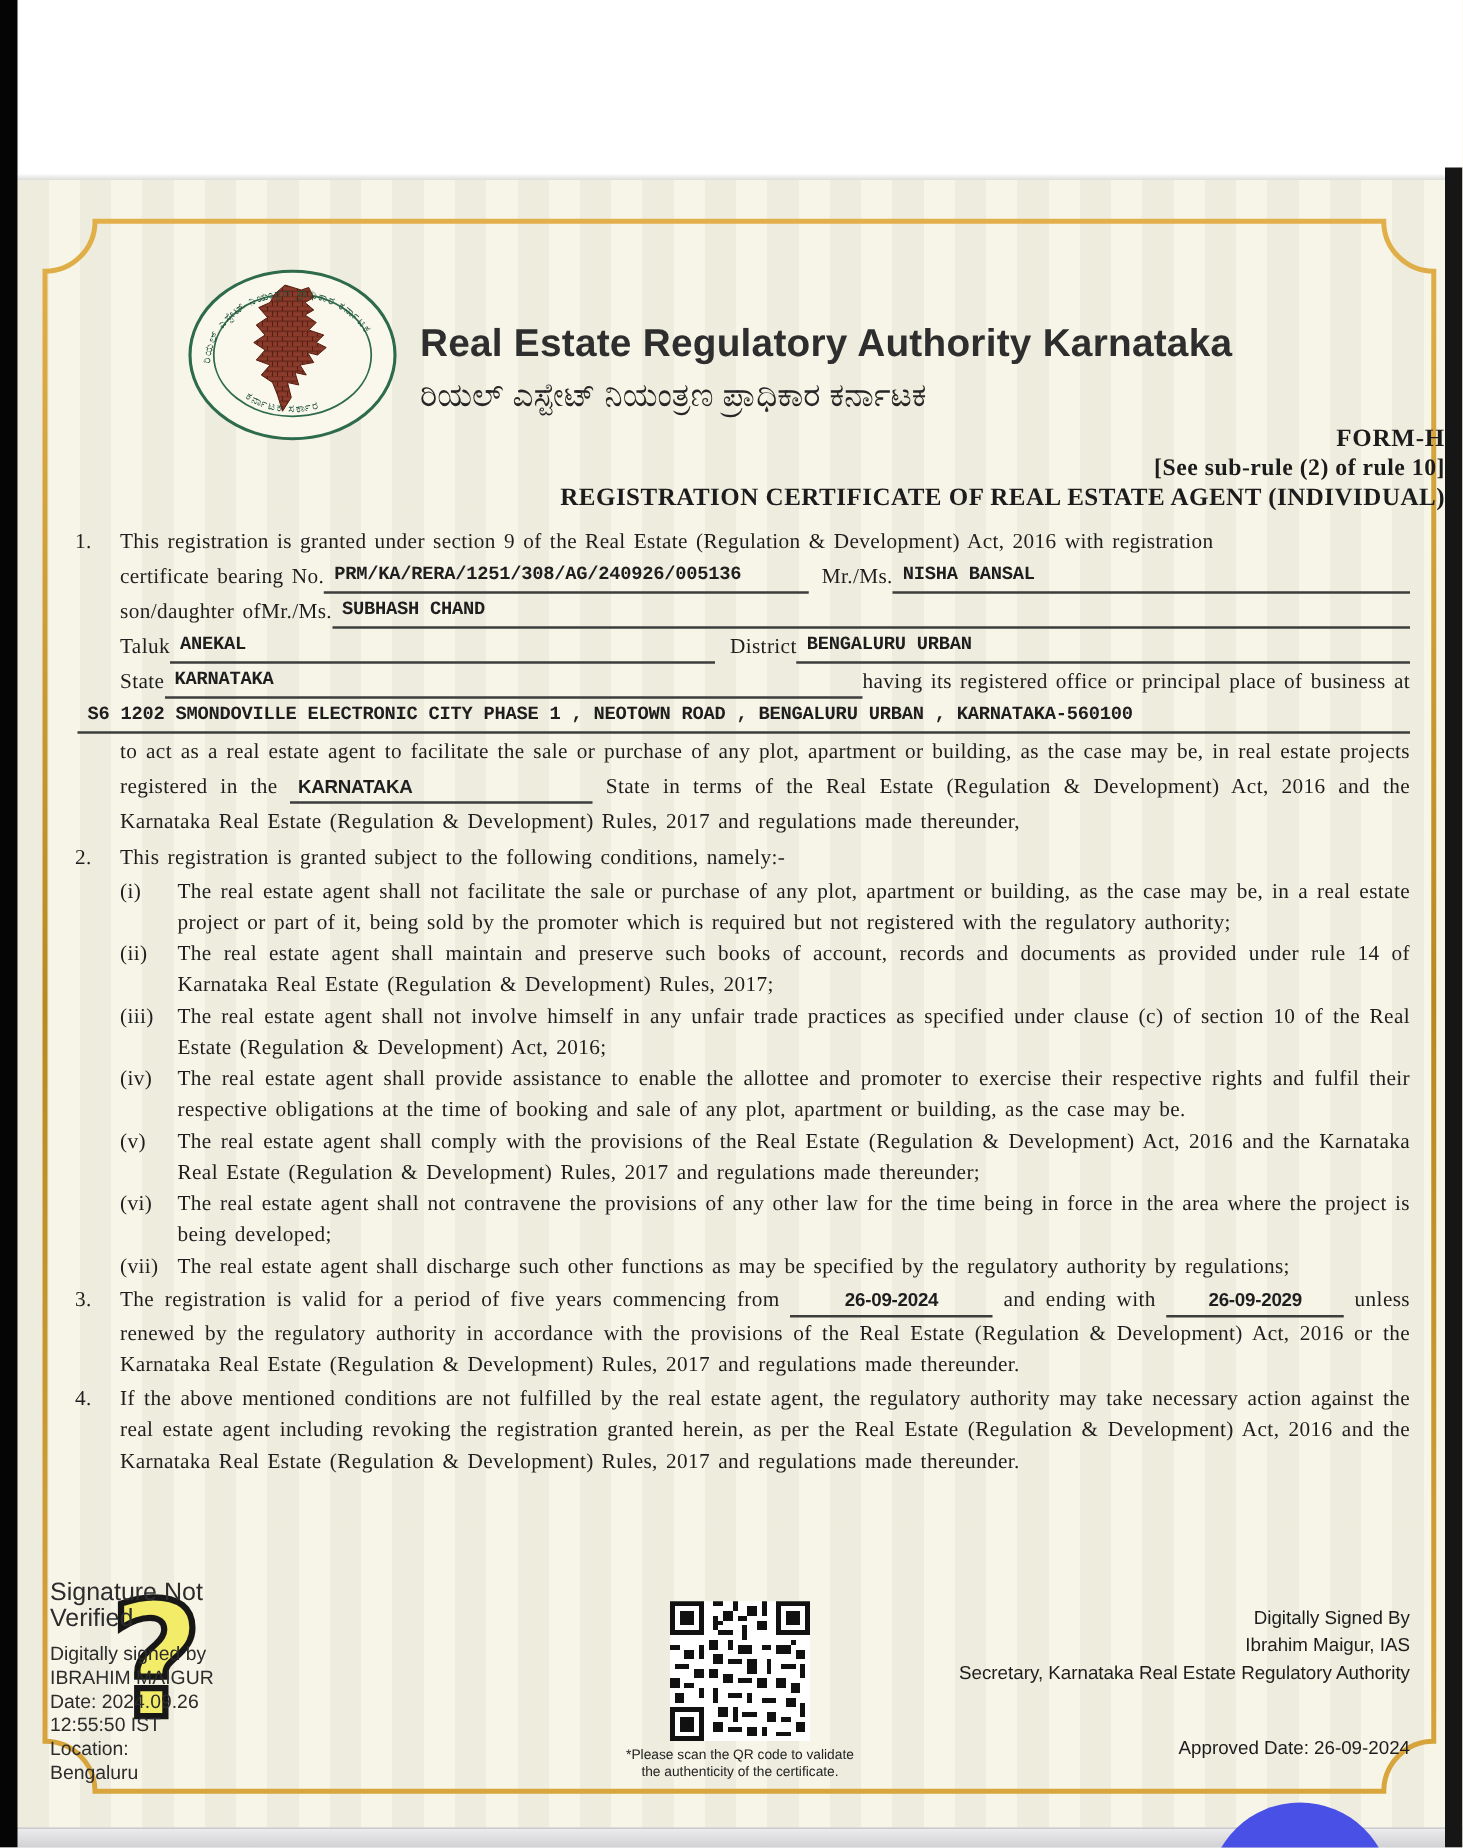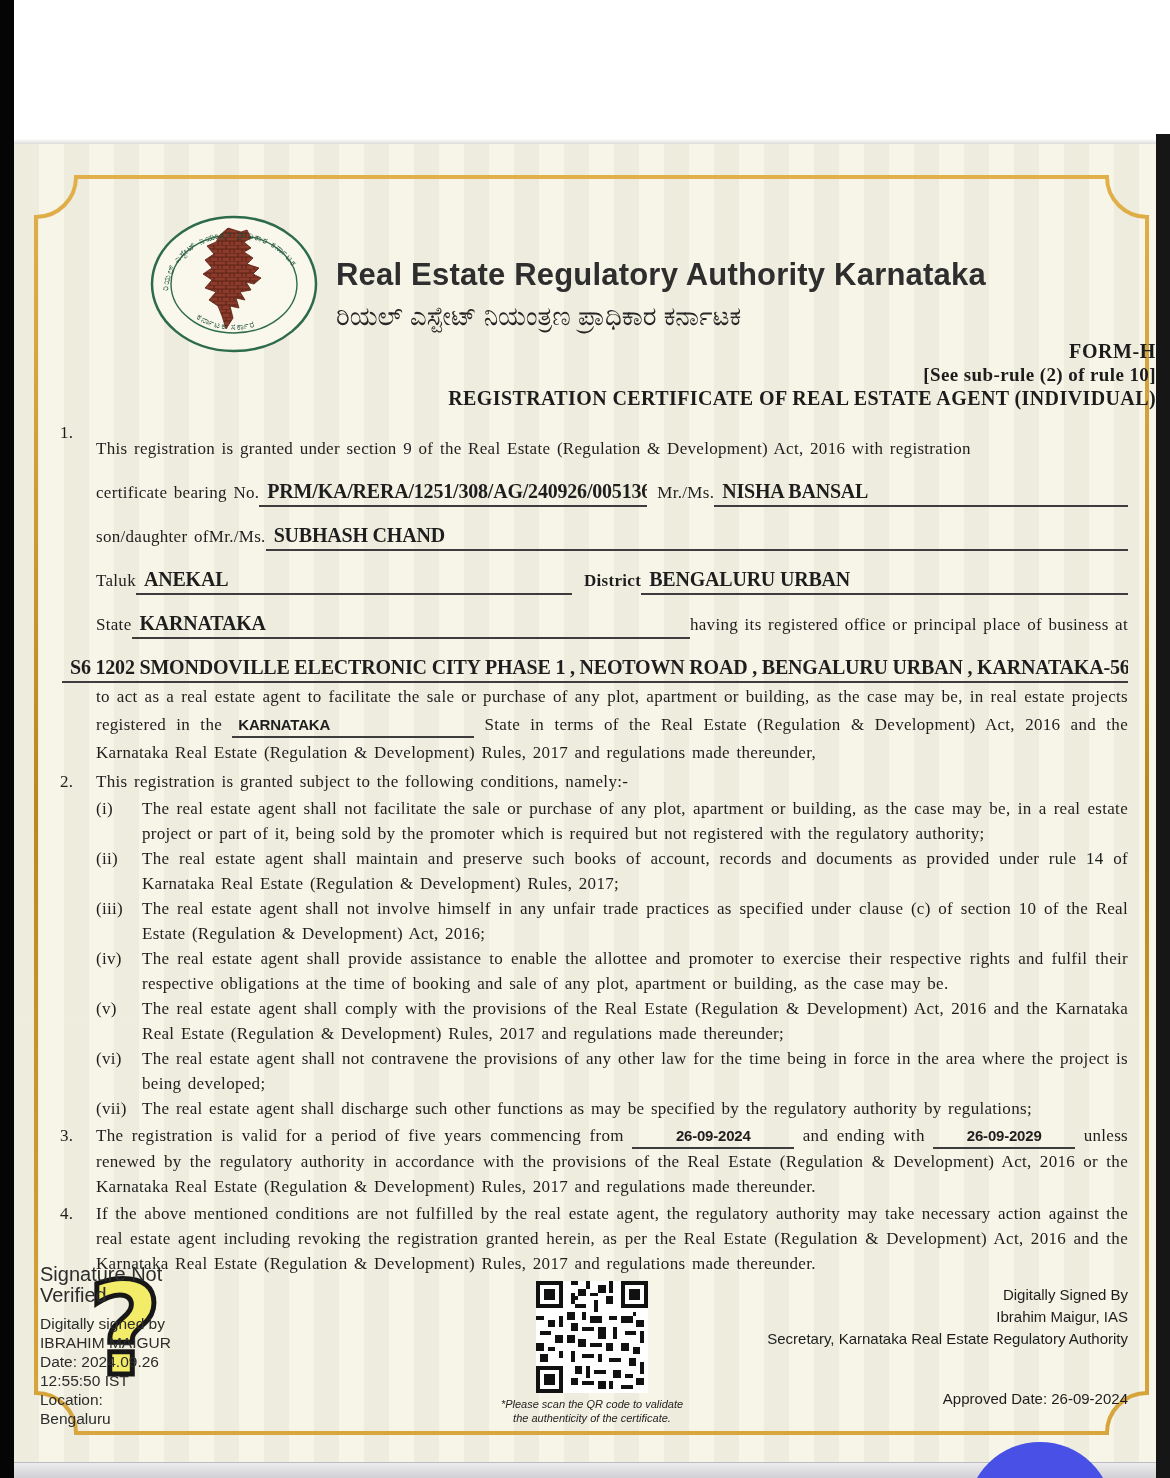--- a/index.html
+++ b/index.html
@@ -33,24 +33,24 @@
   .form-heading{position:absolute;left:0;top:196px;width:100%;text-align:right;color:#1c1c1c;}
   .form-heading .fh1{font-weight:bold;font-size:20px;line-height:24px;letter-spacing:.6px;}
   .form-heading .fh2{font-weight:bold;font-size:19px;line-height:23px;letter-spacing:.4px;padding-left:12px;}
   .form-heading .fh3{font-weight:bold;font-size:20px;line-height:25px;letter-spacing:.4px;}
   
   .clauses{position:absolute;left:46px;top:276px;width:1068px;color:#1e1e1e;
     font-size:17px;letter-spacing:.3px;word-spacing:2px;}
   .clause{display:flex;align-items:flex-start;}
   .cnum{flex:0 0 36px;line-height:28px;}
   .cbody{flex:1;min-width:0;}
-  .row{display:flex;height:28px;line-height:28px;white-space:nowrap;margin-top:16px;}
+  .row{display:flex;align-items:flex-end;height:28px;line-height:28px;white-space:nowrap;}
   .row .lbl{flex:0 0 auto;}
-  .uv{border-bottom:2px solid #3d3d3d;font-family:Liberation Serif, serif;font-weight:bold;
-    font-size:20px;letter-spacing:-0.2px;word-spacing:0;line-height:24px;padding:0 8px 1px 8px;
+  .uv{border-bottom:2px solid #3d3d3d;font-family:Liberation Mono, monospace;font-weight:bold;
+    font-size:15px;letter-spacing:-0.2px;word-spacing:0;line-height:24px;padding:0 8px 1px 8px;
     white-space:nowrap;overflow:hidden;}
   .uv.grow{flex:1 1 auto;}
   .uvi{display:inline-block;border-bottom:2px solid #3d3d3d;font-family:"Liberation Sans",sans-serif;
     font-weight:bold;font-size:15px;letter-spacing:-0.2px;word-spacing:0;line-height:20px;
     padding:0 6px 1px 6px;vertical-align:baseline;}
   .just{text-align:justify;line-height:28px;}
   .cond-just{text-align:justify;line-height:25px;}
   .addr-row{margin-left:-34px;width:calc(100% + 34px);}
   .conds{margin-top:2px;}
   .cond{display:flex;align-items:flex-start;line-height:25px;}
@@ -62,21 +62,21 @@
     font-family:"Liberation Sans",sans-serif;color:#2c2c2c;}
   .sig-left .big{font-size:20px;line-height:21px;}
   .sig-left .small{font-size:15.5px;line-height:19px;}
   .sig-left .gap{height:8px;}
   .qmark{position:absolute;left:88px;top:1270px;z-index:18;font-family:"DejaVu Sans",sans-serif;
     font-weight:bold;font-size:128px;line-height:120px;color:#f2ec69;
     -webkit-text-stroke:5px #171717;}
   .sig-left-text{position:relative;z-index:21;}
   .qr-wrap{position:absolute;left:478px;top:1281px;width:228px;z-index:20;text-align:center;}
   .qr-wrap svg{display:block;margin:0 auto;}
-  .qr-cap{font-family:"Liberation Sans",sans-serif;font-size:11px;line-height:14px;color:#222;margin-top:4px;font-style:italic;}
+  .qr-cap{font-family:"Liberation Sans",sans-serif;font-size:11px;line-height:14px;color:#222;margin-top:4px;}
   .sig-right{position:absolute;right:42px;top:1284px;width:600px;z-index:20;text-align:right;
     font-family:"Liberation Sans",sans-serif;font-size:15px;line-height:22px;color:#1d1d1d;}
   .sig-right .approved{margin-top:38px;}
 </style>
 </head>
 <body>
 
 <div class="edge-left"></div>
 <div class="edge-right"></div>
 <div class="bottom-bar"></div>
@@ -143,21 +143,21 @@
           <span class="lbl" style="margin-left:10px;">Mr./Ms.</span>
           <span class="uv grow">NISHA BANSAL</span>
         </div>
         <div class="row">
           <span class="lbl">son/daughter ofMr./Ms.</span>
           <span class="uv grow">SUBHASH CHAND</span>
         </div>
         <div class="row">
           <span class="lbl">Taluk</span>
           <span class="uv" style="flex:0 0 420px;">ANEKAL</span>
-          <span class="lbl" style="margin-left:12px;font-weight:bold;">District</span>
+          <span class="lbl" style="margin-left:12px;">District</span>
           <span class="uv grow">BENGALURU URBAN</span>
         </div>
         <div class="row">
           <span class="lbl">State</span>
           <span class="uv grow">KARNATAKA</span>
           <span class="lbl">having its registered office or principal place of business at</span>
         </div>
         <div class="row addr-row">
           <span class="uv grow">S6 1202 SMONDOVILLE ELECTRONIC CITY PHASE 1 , NEOTOWN ROAD , BENGALURU URBAN , KARNATAKA-560100</span>
         </div>

